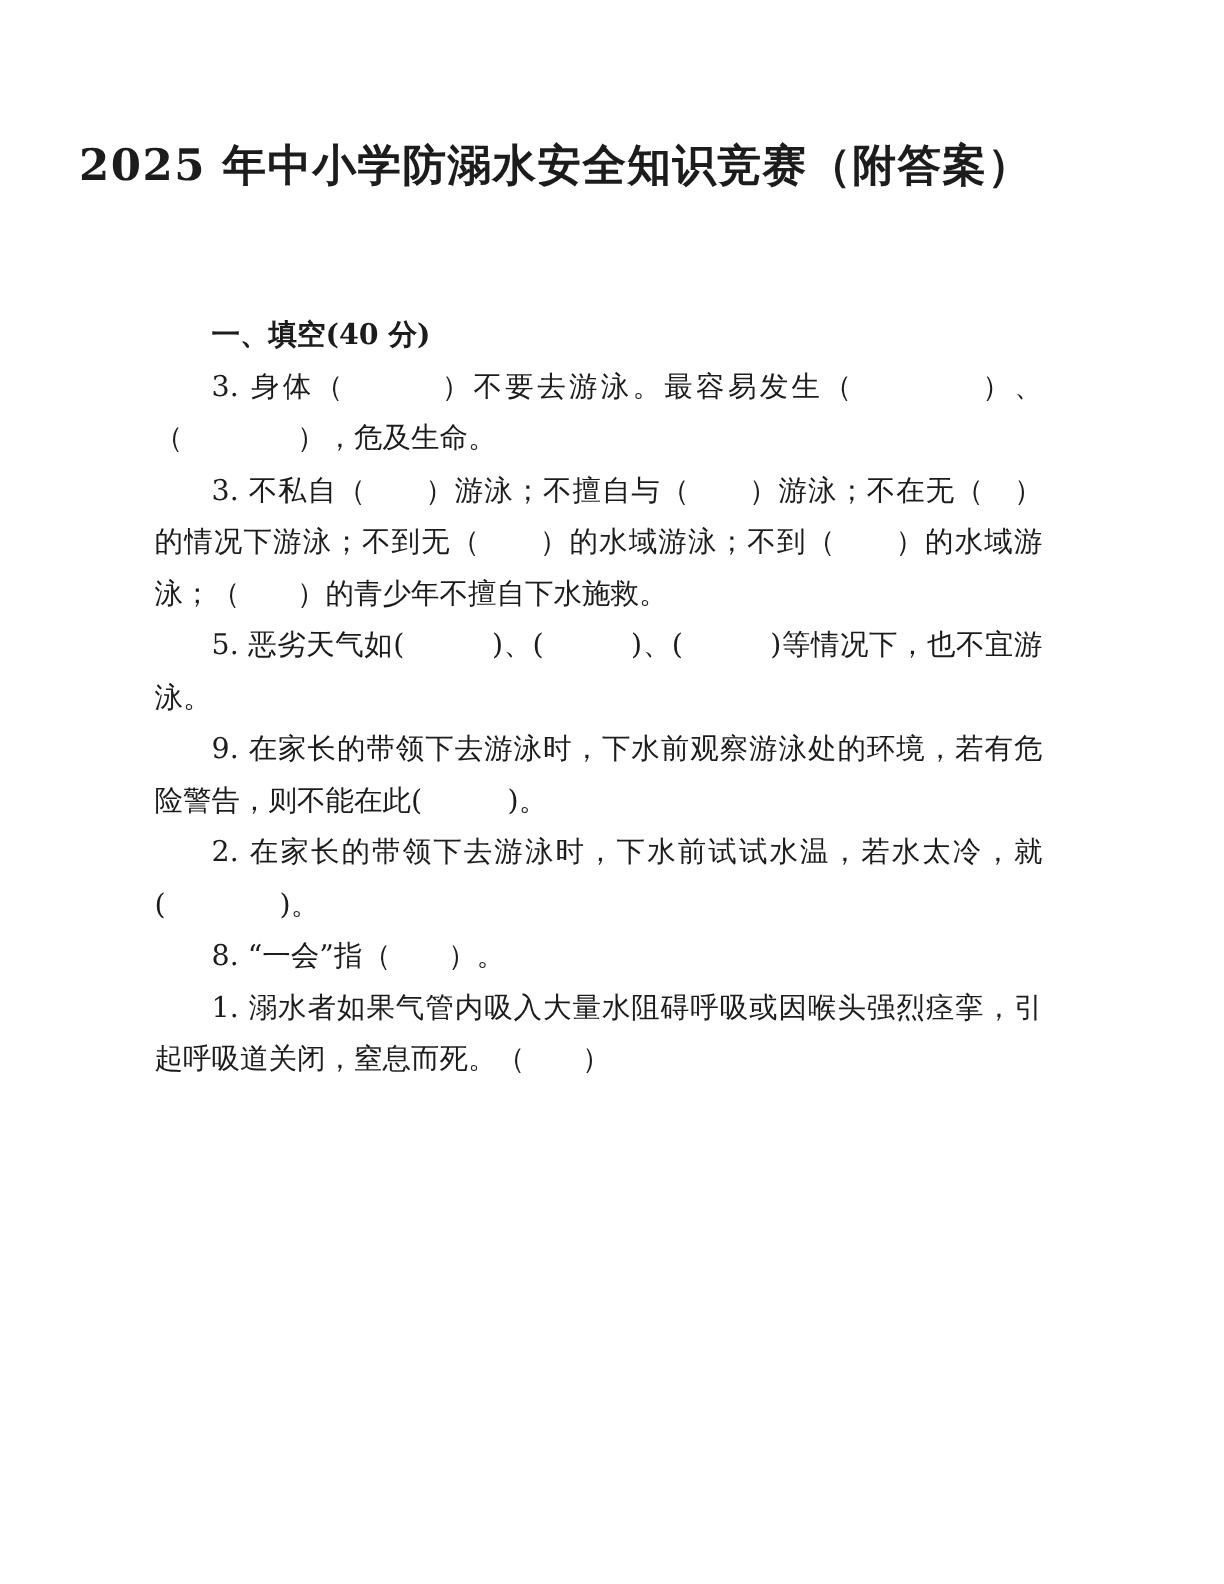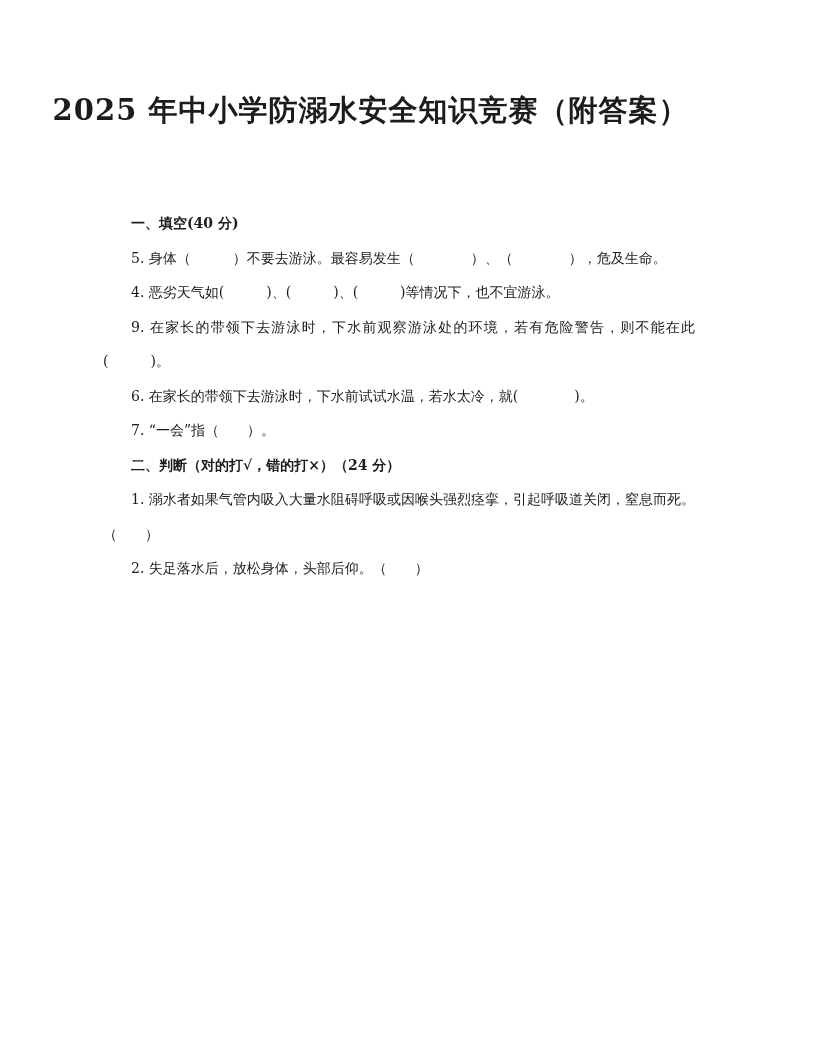--- a/index.html
+++ b/index.html
@@ -20,21 +20,21 @@
     padding-top: 86px;
     text-align: center;
     font-weight: bold;
     font-size: 29px;
     line-height: 48px;
     letter-spacing: 1px;
   }
   .body-block {
     margin: 72px 64px 0 103px;
     width: 592px;
-    font-size: 14px;
+    font-size: 19px;
     line-height: 34.5px;
     text-align: justify;
   }
   .body-block p {
     margin: 0;
     text-indent: 2em;
   }
   .section-heading {
     font-weight: bold;
   }
@@ -45,31 +45,30 @@
 <div class="page">
 
   <div class="title-block">
     <div>2025 年中小学防溺水安全知识竞赛（附答案）</div>
   </div>
 
   <div class="body-block">
     <p class="section-heading">一、填空(40 分)</p>
 
 
-    <p>5. 身体（　　　）不要去游泳。最容易发生（　　　　）、（　　　　），危及生命。</p>
+    <p>3. 身体（　　　）不要去游泳。最容易发生（　　　　）、（　　　　），危及生命。</p>
 
+    <p>3. 不私自（　　）游泳；不擅自与（　　）游泳；不在无（　）的情况下游泳；不到无（　　）的水域游泳；不到（　　）的水域游泳；（　　）的青少年不擅自下水施救。</p>
 
-    <p>4. 恶劣天气如(　　　)、(　　　)、(　　　)等情况下，也不宜游泳。</p>
+    <p>5. 恶劣天气如(　　　)、(　　　)、(　　　)等情况下，也不宜游泳。</p>
 
     <p>9. 在家长的带领下去游泳时，下水前观察游泳处的环境，若有危险警告，则不能在此(　　　)。</p>
 
-    <p>6. 在家长的带领下去游泳时，下水前试试水温，若水太冷，就(　　　　)。</p>
+    <p>2. 在家长的带领下去游泳时，下水前试试水温，若水太冷，就(　　　　)。</p>
 
-    <p>7. “一会”指（　　）。</p>
+    <p>8. “一会”指（　　）。</p>
 
-    <p class="section-heading">二、判断（对的打√，错的打×）（24 分）</p>
 
     <p>1. 溺水者如果气管内吸入大量水阻碍呼吸或因喉头强烈痉挛，引起呼吸道关闭，窒息而死。（　　）</p>
 
-    <p>2. 失足落水后，放松身体，头部后仰。（　　）</p>
   </div>
 
 </div>
 
 </body></html>

